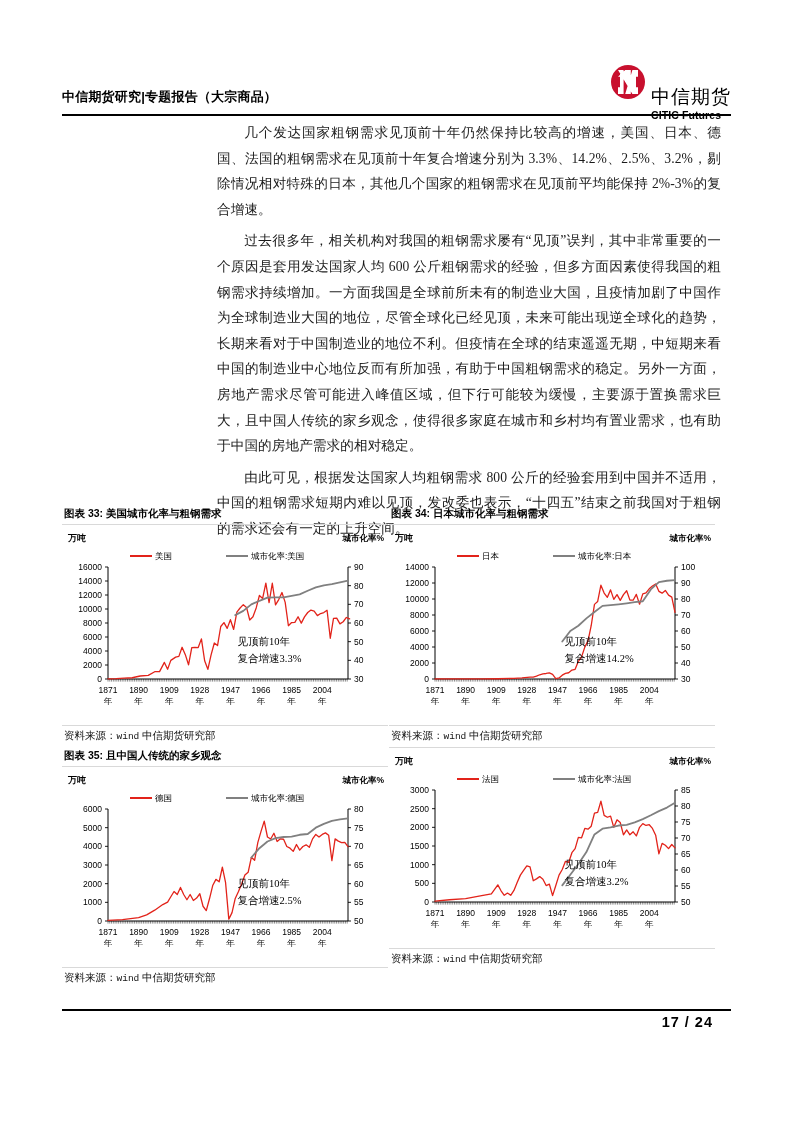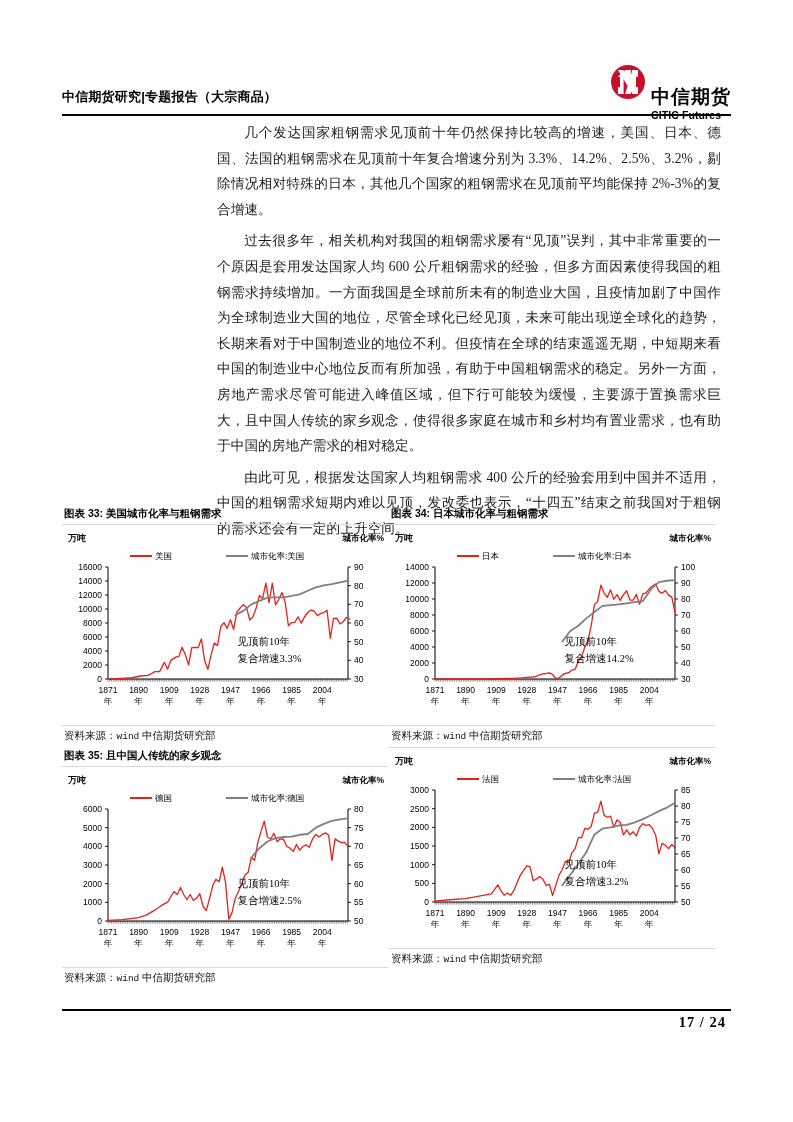--- a/index.html
+++ b/index.html
@@ -27,21 +27,21 @@
     clip-path:polygon(0 0,28% 0,28% 100%,0 100%,0 72%,14% 72%,14% 28%,0 28%,
                       36% 0,64% 0,64% 100%,36% 100%,
                       72% 0,100% 0,100% 28%,86% 28%,86% 72%,100% 72%,100% 100%,72% 100%);
   }
   .logo-mark:after{
     content:"";position:absolute;left:9px;top:9px;right:9px;bottom:9px;
     border-left:3px solid #fff;border-right:3px solid #fff;
   }
   .logo-txt{line-height:1;}
   .logo-cn{
-    font-family:"Liberation Serif","DejaVu Serif",serif;font-weight:bold;
+    font-family:"Liberation Serif","DejaVu Serif",serif;font-weight:normal;
     font-size:19px;color:#000;letter-spacing:1px;display:block;margin-top:43px;
   }
   .logo-en{
     font-family:"Liberation Sans","DejaVu Sans",sans-serif;font-weight:bold;
     font-size:10.5px;color:#000;letter-spacing:.1px;display:block;margin-top:4px;
   }
   .hdr-rule{position:absolute;left:62px;top:114px;width:669px;height:0;border-top:2px solid #000;}
 
   
   .body-col{
@@ -66,22 +66,22 @@
   .fig-src{
     font-size:10.5px;color:#111;padding:3px 0 4px 2px;
     font-family:"Liberation Serif","DejaVu Serif",serif;white-space:nowrap;
   }
   .fig-src .mono{font-family:"Liberation Mono","DejaVu Sans Mono",monospace;font-size:9.5px;}
   svg{display:block;}
 
   
   .foot-rule{position:absolute;left:62px;top:1009px;width:669px;height:0;border-top:2.5px solid #000;}
   .page-no{
-    position:absolute;right:67px;top:1014px;
-    font-family:Liberation Serif, serif;
+    position:absolute;right:80px;top:1014px;
+    font-family:Liberation Sans, sans-serif;
     font-weight:bold;font-size:14.5px;color:#000;letter-spacing:1px;
   }
 </style>
 </head>
 <body>
 
 <div class="page">
 
   <div class="hdr">
     <div class="hdr-title">中信期货研究|专题报告（大宗商品）</div>
@@ -91,21 +91,21 @@
         <span class="logo-cn">中信期货</span>
         <span class="logo-en">CITIC Futures</span>
       </div>
     </div>
   </div>
   <div class="hdr-rule"></div>
 
   <div class="body-col">
     <p>几个发达国家粗钢需求见顶前十年仍然保持比较高的增速，美国、日本、德国、法国的粗钢需求在见顶前十年复合增速分别为 3.3%、14.2%、2.5%、3.2%，剔除情况相对特殊的日本，其他几个国家的粗钢需求在见顶前平均能保持 2%-3%的复合增速。</p>
     <p>过去很多年，相关机构对我国的粗钢需求屡有“见顶”误判，其中非常重要的一个原因是套用发达国家人均 600 公斤粗钢需求的经验，但多方面因素使得我国的粗钢需求持续增加。一方面我国是全球前所未有的制造业大国，且疫情加剧了中国作为全球制造业大国的地位，尽管全球化已经见顶，未来可能出现逆全球化的趋势，长期来看对于中国制造业的地位不利。但疫情在全球的结束遥遥无期，中短期来看中国的制造业中心地位反而有所加强，有助于中国粗钢需求的稳定。另外一方面，房地产需求尽管可能进入峰值区域，但下行可能较为缓慢，主要源于置换需求巨大，且中国人传统的家乡观念，使得很多家庭在城市和乡村均有置业需求，也有助于中国的房地产需求的相对稳定。</p>
-    <p>由此可见，根据发达国家人均粗钢需求 400 公斤的经验套用到中国并不适用，中国的粗钢需求短期内难以见顶，发改委也表示，“十四五”结束之前我国对于粗钢的需求还会有一定的上升空间。</p>
+    <p>由此可见，根据发达国家人均粗钢需求 800 公斤的经验套用到中国并不适用，中国的粗钢需求短期内难以见顶，发改委也表示，“十四五”结束之前我国对于粗钢的需求还会有一定的上升空间。</p>
   </div>
 
   <div class="figs">
 
     <div class="fig-row">
 
       <div class="fig">
         <div class="fig-cap">
           <span class="lbl">图表</span>
           <span class="num">33:</span>

